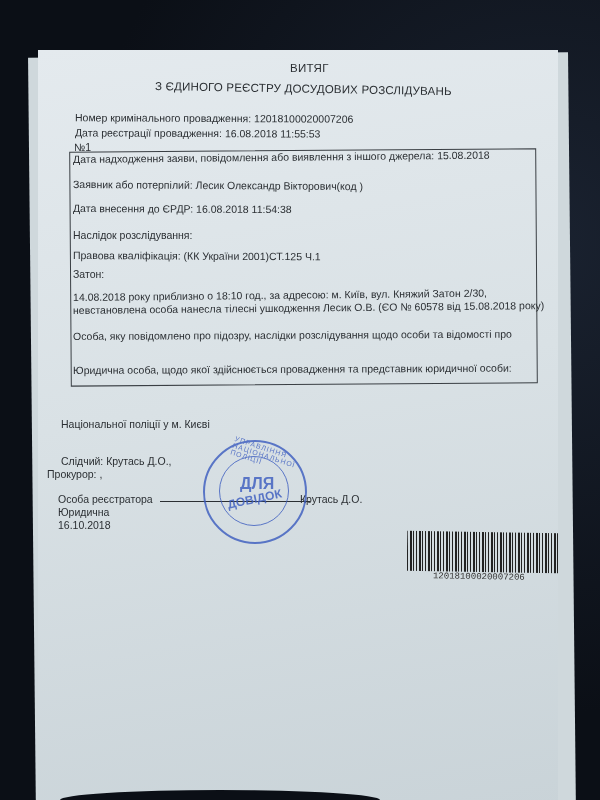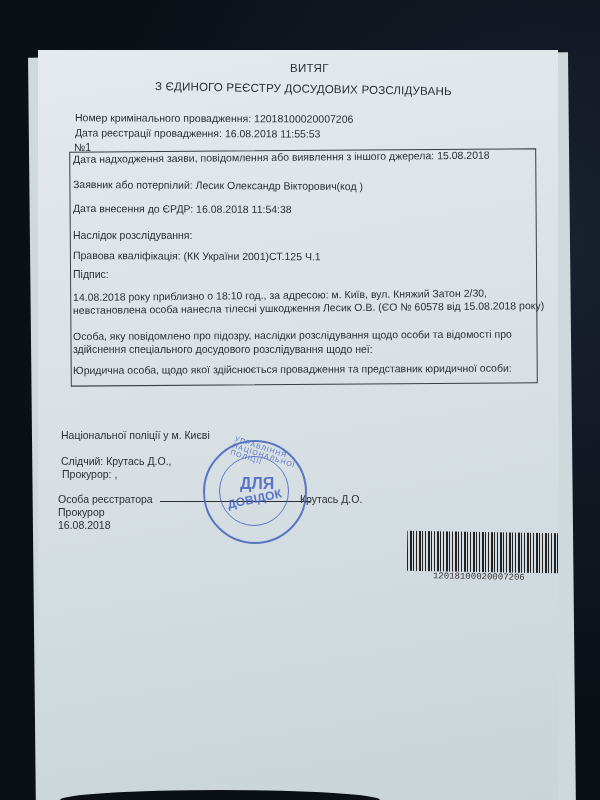--- a/index.html
+++ b/index.html
@@ -68,36 +68,35 @@
   <div class="line" style="left:75px;top:127px;transform:rotate(0.3deg);">Дата реєстрації провадження: 16.08.2018 11:55:53</div>
   <div class="line" style="left:74px;top:141px;">№1</div>
 
   <div class="box"></div>
 
   <div class="line" style="left:73px;top:153px;transform:rotate(-0.6deg);transform-origin:left;">Дата надходження заяви, повідомлення або виявлення з іншого джерела: 15.08.2018</div>
   <div class="line" style="left:73px;top:178px;transform:rotate(0.4deg);transform-origin:left;">Заявник або потерпілий: Лесик Олександр Вікторович(код )</div>
   <div class="line" style="left:73px;top:202px;transform:rotate(0.3deg);transform-origin:left;">Дата внесення до ЄРДР: 16.08.2018 11:54:38</div>
   <div class="line" style="left:73px;top:229px;">Наслідок розслідування:</div>
   <div class="line" style="left:73px;top:249px;transform:rotate(0.3deg);transform-origin:left;">Правова кваліфікація: (КК України 2001)СТ.125 Ч.1</div>
-  <div class="line" style="left:73px;top:268px;">Підпис:</div>
+  <div class="line" style="left:73px;top:268px;">Затон:</div>
   <div class="line" style="left:73px;top:291px;transform:rotate(-0.6deg);transform-origin:left;">14.08.2018 року приблизно о 18:10 год., за адресою: м. Київ, вул. Княжий Затон 2/30,</div>
   <div class="line" style="left:73px;top:304px;transform:rotate(-0.6deg);transform-origin:left;">невстановлена особа нанесла тілесні ушкодження Лесик О.В. (ЄО № 60578 від 15.08.2018 року)</div>
   <div class="line" style="left:73px;top:330px;transform:rotate(-0.3deg);transform-origin:left;">Особа, яку повідомлено про підозру, наслідки розслідування щодо особи та відомості про</div>
-  <div class="line" style="left:73px;top:343px;">здійснення спеціального досудового розслідування щодо неї:</div>
   <div class="line" style="left:73px;top:364px;transform:rotate(-0.3deg);transform-origin:left;">Юридична особа, щодо якої здійснюється провадження та представник юридичної особи:</div>
 
-  <div class="line" style="left:61px;top:418px;margin-top:11px;">Національної поліції у м. Києві</div>
+  <div class="line" style="left:61px;top:418px;">Національної поліції у м. Києві</div>
   <div class="line" style="left:61px;top:455px;">Слідчий: Крутась Д.О.,</div>
-  <div class="line" style="left:62px;top:468px;">Прокурор: ,</div>
+  <div class="line" style="left:47px;top:468px;">Прокурор: ,</div>
 
   <div class="line" style="left:58px;top:493px;">Особа реєстратора</div>
   <div class="sig-line"></div>
   <div class="line" style="left:300px;top:493px;">Крутась Д.О.</div>
-  <div class="line" style="left:58px;top:506px;">Прокурор</div>
-  <div class="line" style="left:58px;top:519px;">16.08.2018</div>
+  <div class="line" style="left:58px;top:506px;">Юридична</div>
+  <div class="line" style="left:58px;top:519px;">16.10.2018</div>
 
   <div class="stamp">
     <div class="inner"></div>
     <span class="ring">УПРАВЛІННЯ НАЦІОНАЛЬНОЇ ПОЛІЦІЇ</span>
     <span class="t1">ДЛЯ</span>
     <span class="t2">ДОВІДОК</span>
   </div>
 
   <div class="barcode"></div>
   <div class="barcode-num">12018100020007206</div>

